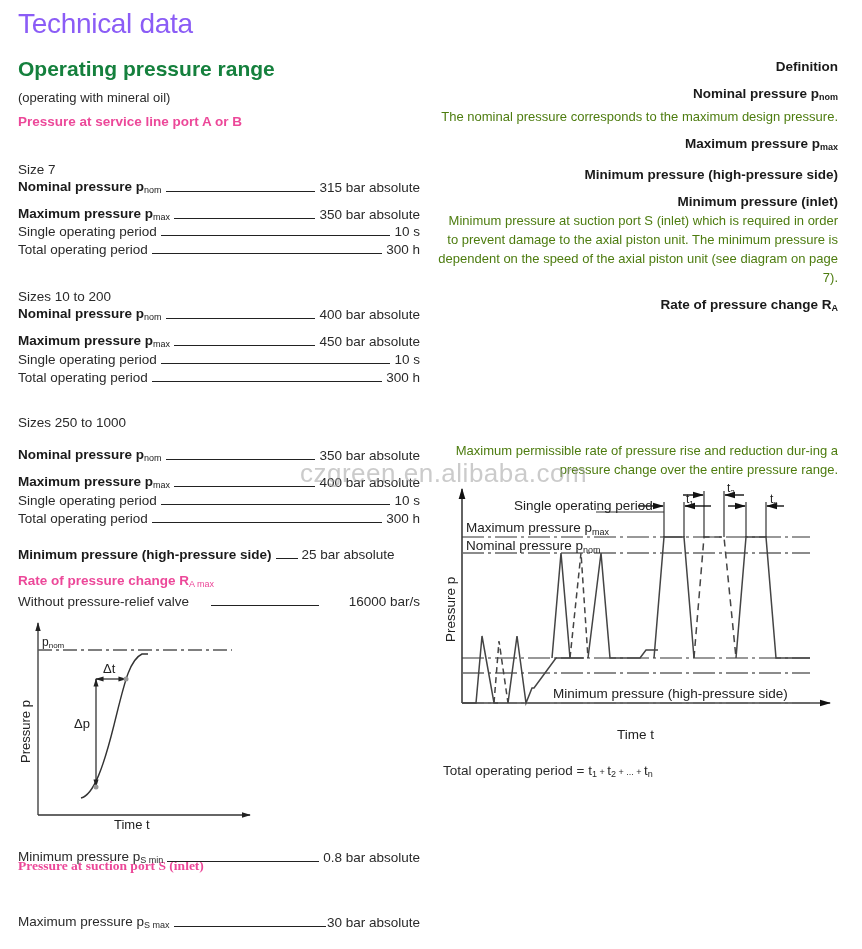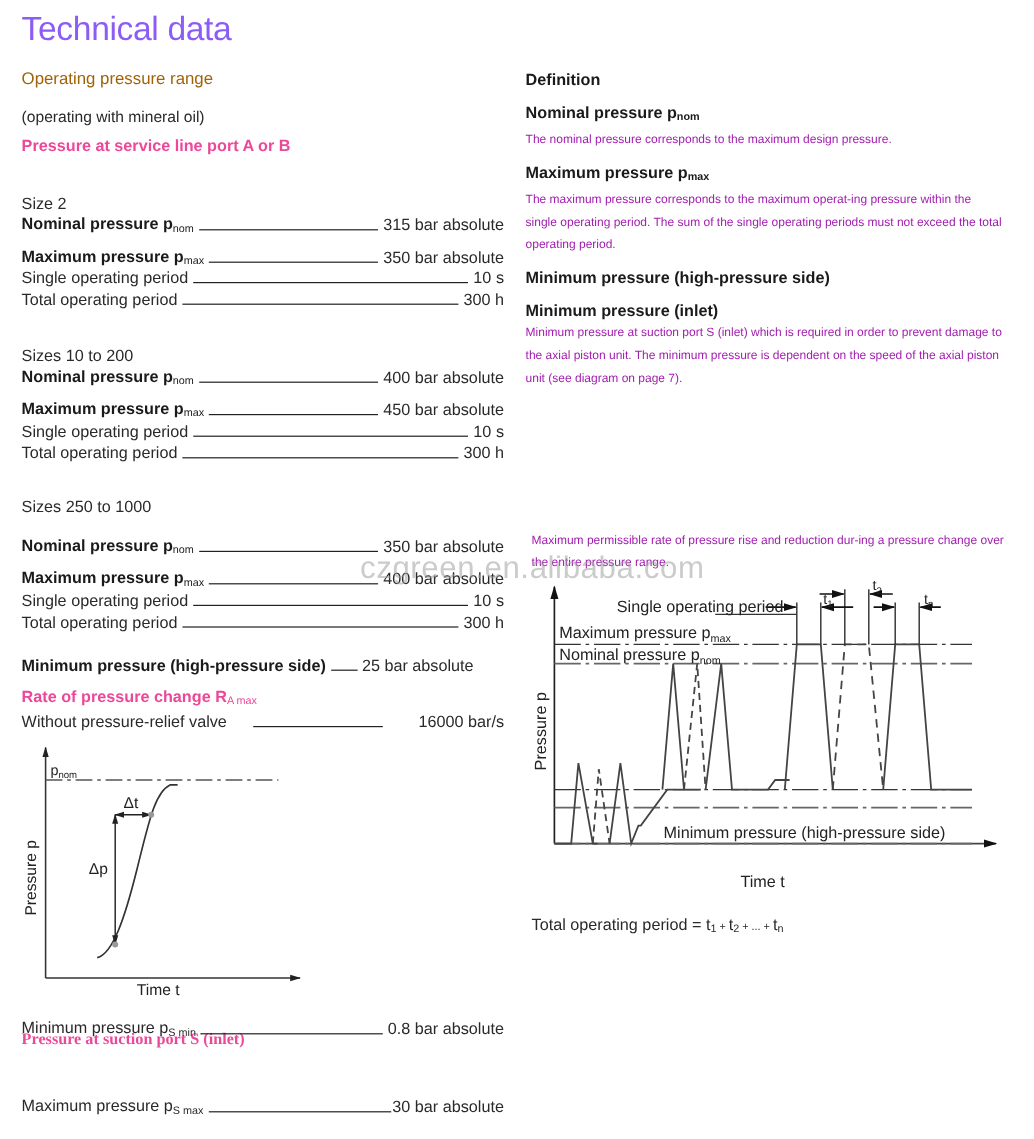--- a/index.html
+++ b/index.html
@@ -1,43 +1,43 @@
 <!DOCTYPE html>
 <html><head>
 <meta charset="utf-8">
 <style>
   html,body{margin:0;padding:0;background:#fff;}
   body{width:862px;height:949px;position:relative;overflow:hidden;font-family:"Liberation Sans",sans-serif;color:#222;}
   .abs{position:absolute;}
   .title{left:18px;top:8px;font-size:28px;color:#8b5cf6;letter-spacing:-0.3px;}
-  .h2{font-size:14px;font-weight:normal;color:#a16207;}
+  .h2{font-size:21px;font-weight:bold;color:#15803d;}
   .h3{font-size:13.5px;font-weight:bold;color:#ec4899;}
   .txt{font-size:13.5px;color:#2a2a2a;margin-top:12px;}
   .row{position:absolute;left:18px;width:402px;height:18px;font-size:13.5px;color:#2a2a2a;display:flex;align-items:flex-end;}
   .row .lbl{white-space:nowrap;}
   .row .lbl.b{font-weight:bold;color:#1a1a1a;}
   .row .fill{flex:1;border-bottom:1px solid #222;margin:0 4px 3px 4px;height:1px;}
   .row .val{white-space:nowrap;}
   sub{font-size:9px;vertical-align:-2px;font-weight:normal;}
-  .defs{left:438px;width:400px;}
-  .defs p{margin:0;font-size:10px;line-height:19px;color:#a21caf;}
+  .defs{left:438px;width:400px;text-align:right;}
+  .defs p{margin:0;font-size:13px;line-height:19px;color:#4d7c0f;}
   .defs .dh{font-size:13.5px;font-weight:bold;color:#1a1a1a;margin:0;line-height:19px;}
   .watermark{left:300px;top:458px;font-size:26px;color:rgba(160,160,160,0.55);letter-spacing:0.5px;}
   svg text{font-family:"Liberation Sans",sans-serif;}
 </style>
 </head>
 <body>
 
 <div class="abs title">Technical data</div>
 
 <div class="abs h2" style="left:18px;top:57px;">Operating pressure range</div>
 <div class="abs txt" style="left:18px;top:78px;font-size:13px;">(operating with mineral oil)</div>
 <div class="abs h3" style="left:18px;top:114px;">Pressure at service line port A or B</div>
 
-<div class="abs txt" style="left:18px;top:150px;">Size 2</div>
+<div class="abs txt" style="left:18px;top:150px;">Size 7</div>
 <div class="row" style="top:177px;">
   <span class="lbl b"><span>Nominal pressure p</span><sub>nom</sub></span>
   <span class="fill"></span>
   <span class="val">315 bar absolute</span>
 </div>
 <div class="row" style="top:204px;">
   <span class="lbl b"><span>Maximum pressure p</span><sub>max</sub></span>
   <span class="fill"></span>
   <span class="val">350 bar absolute</span>
 </div>
@@ -142,27 +142,27 @@
   <span class="val">30 bar absolute</span>
 </div>
 
 <div class="abs defs" style="top:57px;">
   <div class="dh">Definition</div>
   <div style="height:8px"></div>
   <div class="dh"><span>Nominal pressure p</span><sub style="font-weight:bold">nom</sub></div>
   <p>The nominal pressure corresponds to the maximum design pressure.</p>
   <div style="height:8px"></div>
   <div class="dh"><span>Maximum pressure p</span><sub style="font-weight:bold">max</sub></div>
-  <p>The maximum pressure corresponds to the maximum operat-ing pressure within the single operating period. The sum of the single operating periods must not exceed the total operating period.</p>
   <div style="height:8px"></div>
   <div class="dh">Minimum pressure (high-pressure side)</div>
   <div style="height:8px"></div>
   <div class="dh">Minimum pressure (inlet)</div>
   <p>Minimum pressure at suction port S (inlet) which is required in order to prevent damage to the axial piston unit. The minimum pressure is dependent on the speed of the axial piston unit (see diagram on page 7).</p>
   <div style="height:8px"></div>
+  <div class="dh"><span>Rate of pressure change R</span><sub style="font-weight:bold">A</sub></div>
 </div>
 <div class="abs defs" style="left:443px;top:441px;width:395px;">
   <p>Maximum permissible rate of pressure rise and reduction dur-ing a pressure change over the entire pressure range.</p>
 </div>
 
 <svg class="abs" style="left:436px;top:484px;" width="400" height="262">
   <defs>
     <marker id="arr2" viewBox="0 0 10 10" refX="9" refY="5" markerWidth="8" markerHeight="8" orient="auto-start-reverse">
         <path d="M0,2 L10,5 L0,8 z" fill="#111"></path>
       </marker>

